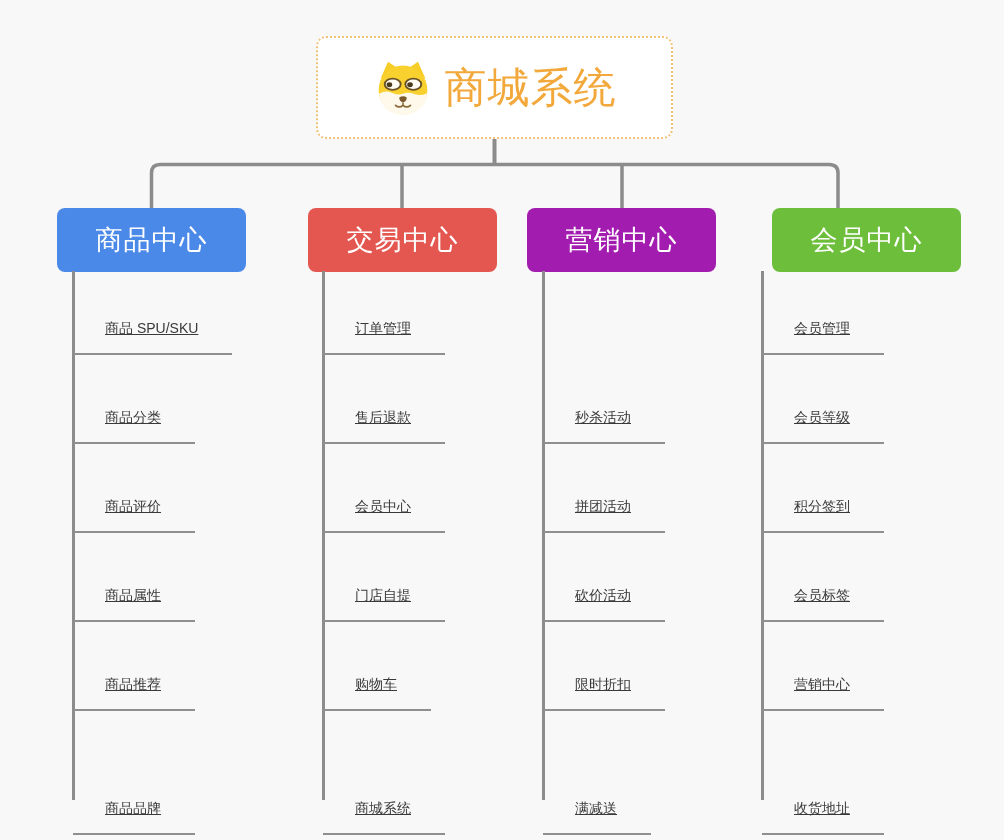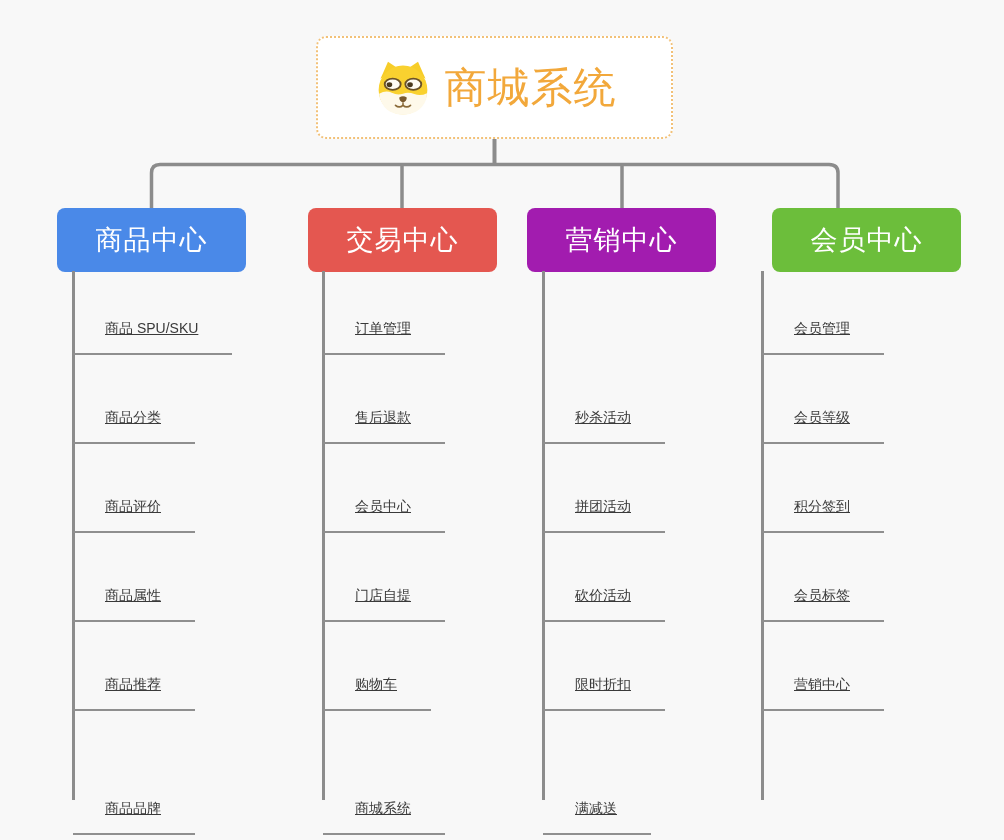--- a/index.html
+++ b/index.html
@@ -113,14 +113,15 @@
   <div class="leaf c2 r2">拼团活动</div>
   <div class="leaf c2 r3">砍价活动</div>
   <div class="leaf c2 r4">限时折扣</div>
   <div class="leaf c2 r5">满减送</div>
 
   <div class="leaf c3 r0">会员管理</div>
   <div class="leaf c3 r2">积分签到</div>
   <div class="leaf c3 r1">会员等级</div>
   <div class="leaf c3 r3">会员标签</div>
   <div class="leaf c3 r4">营销中心</div>
+  <div class="leaf c3 r5">收货地址</div>
 
 </div>
 
 </body></html>

